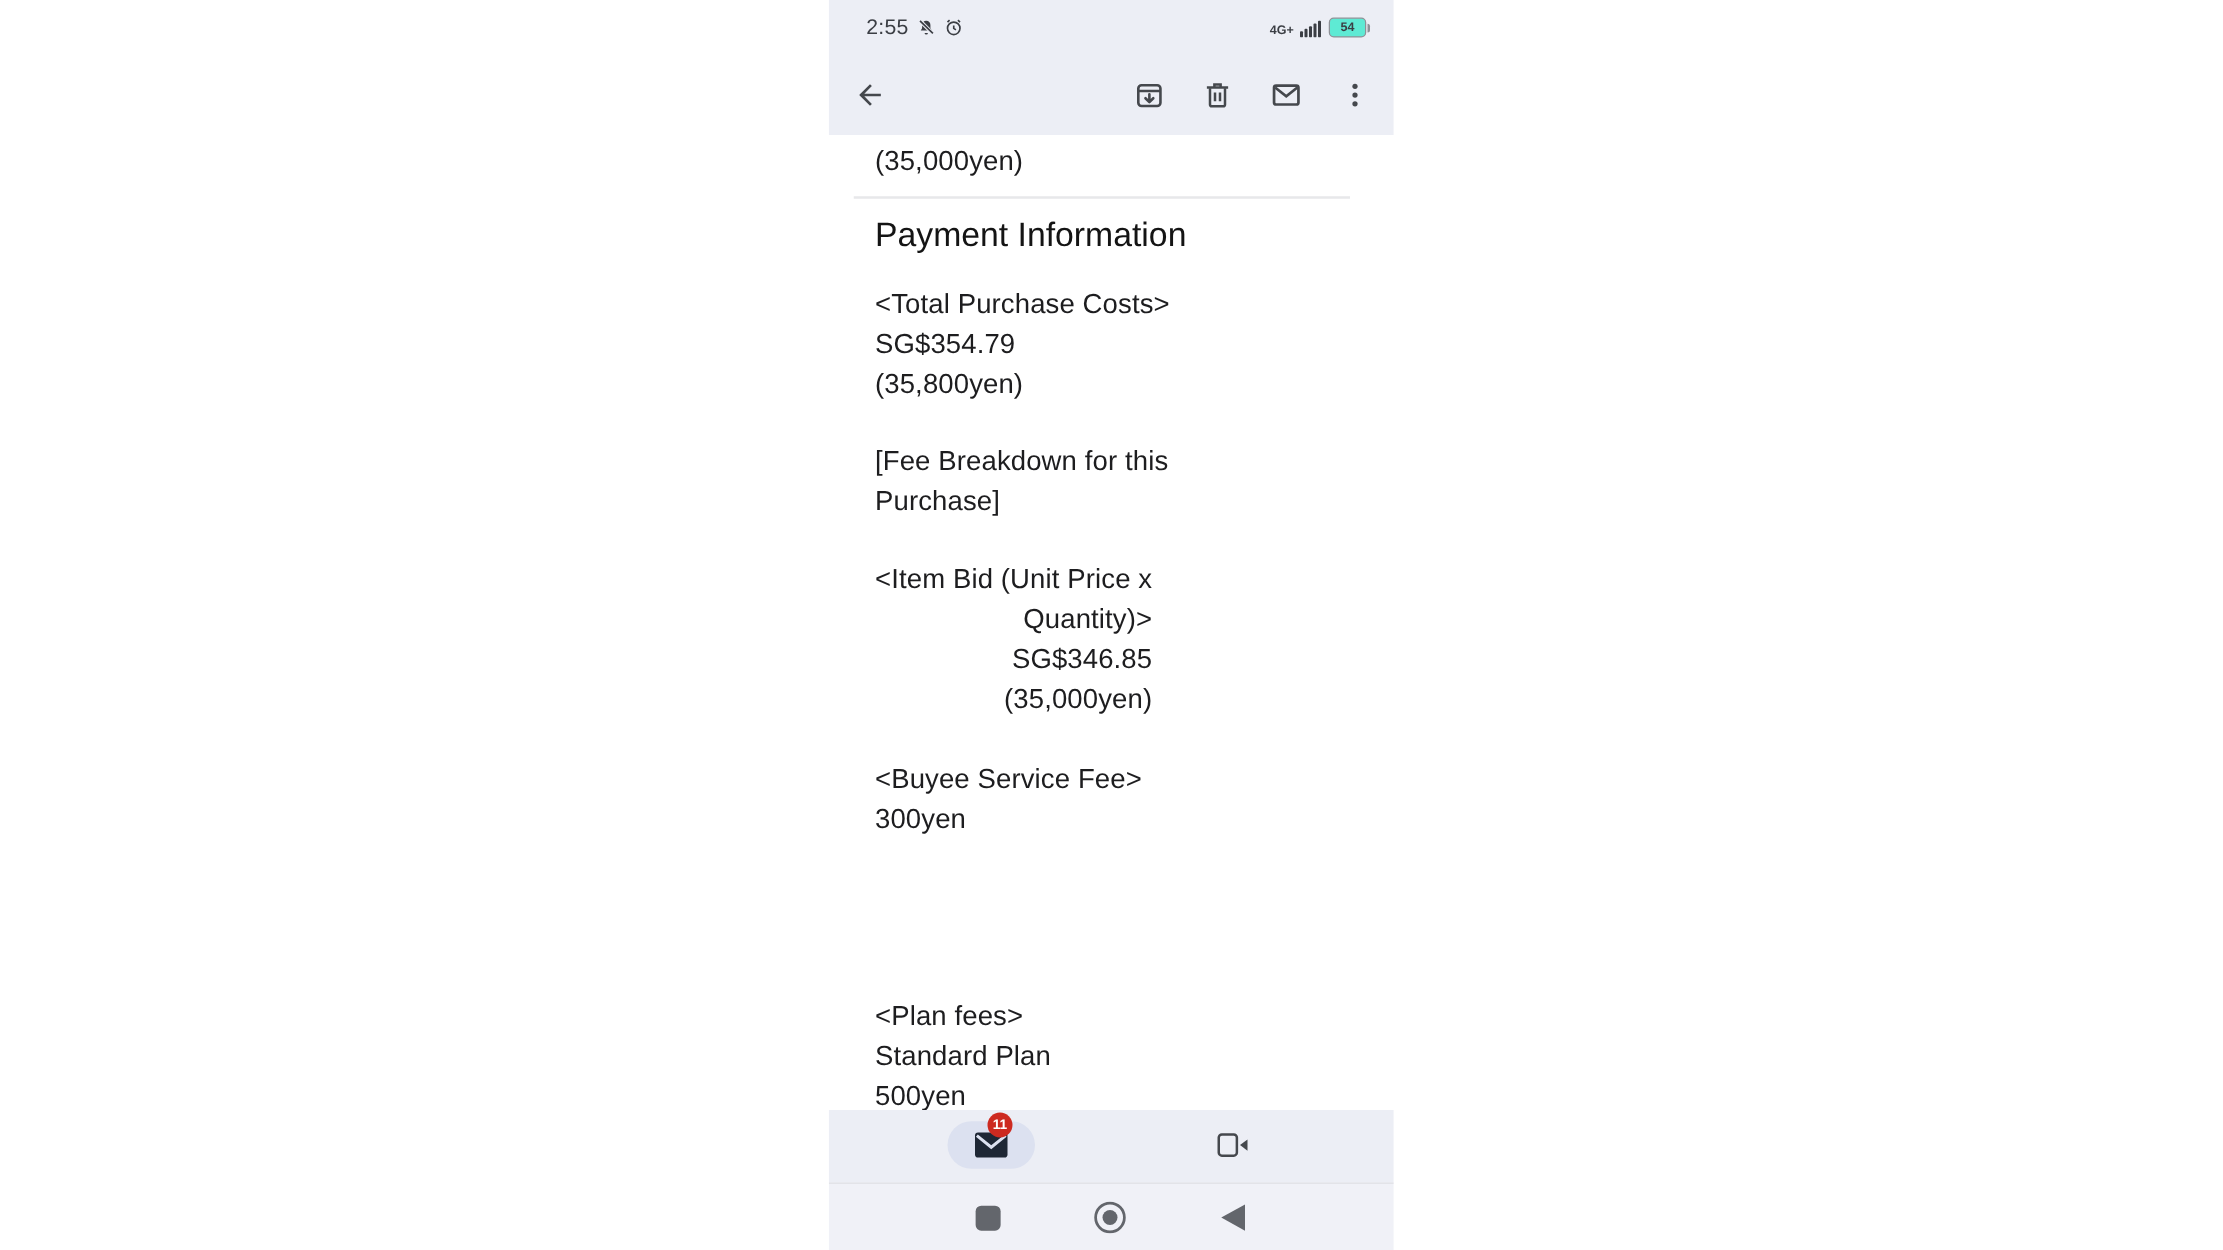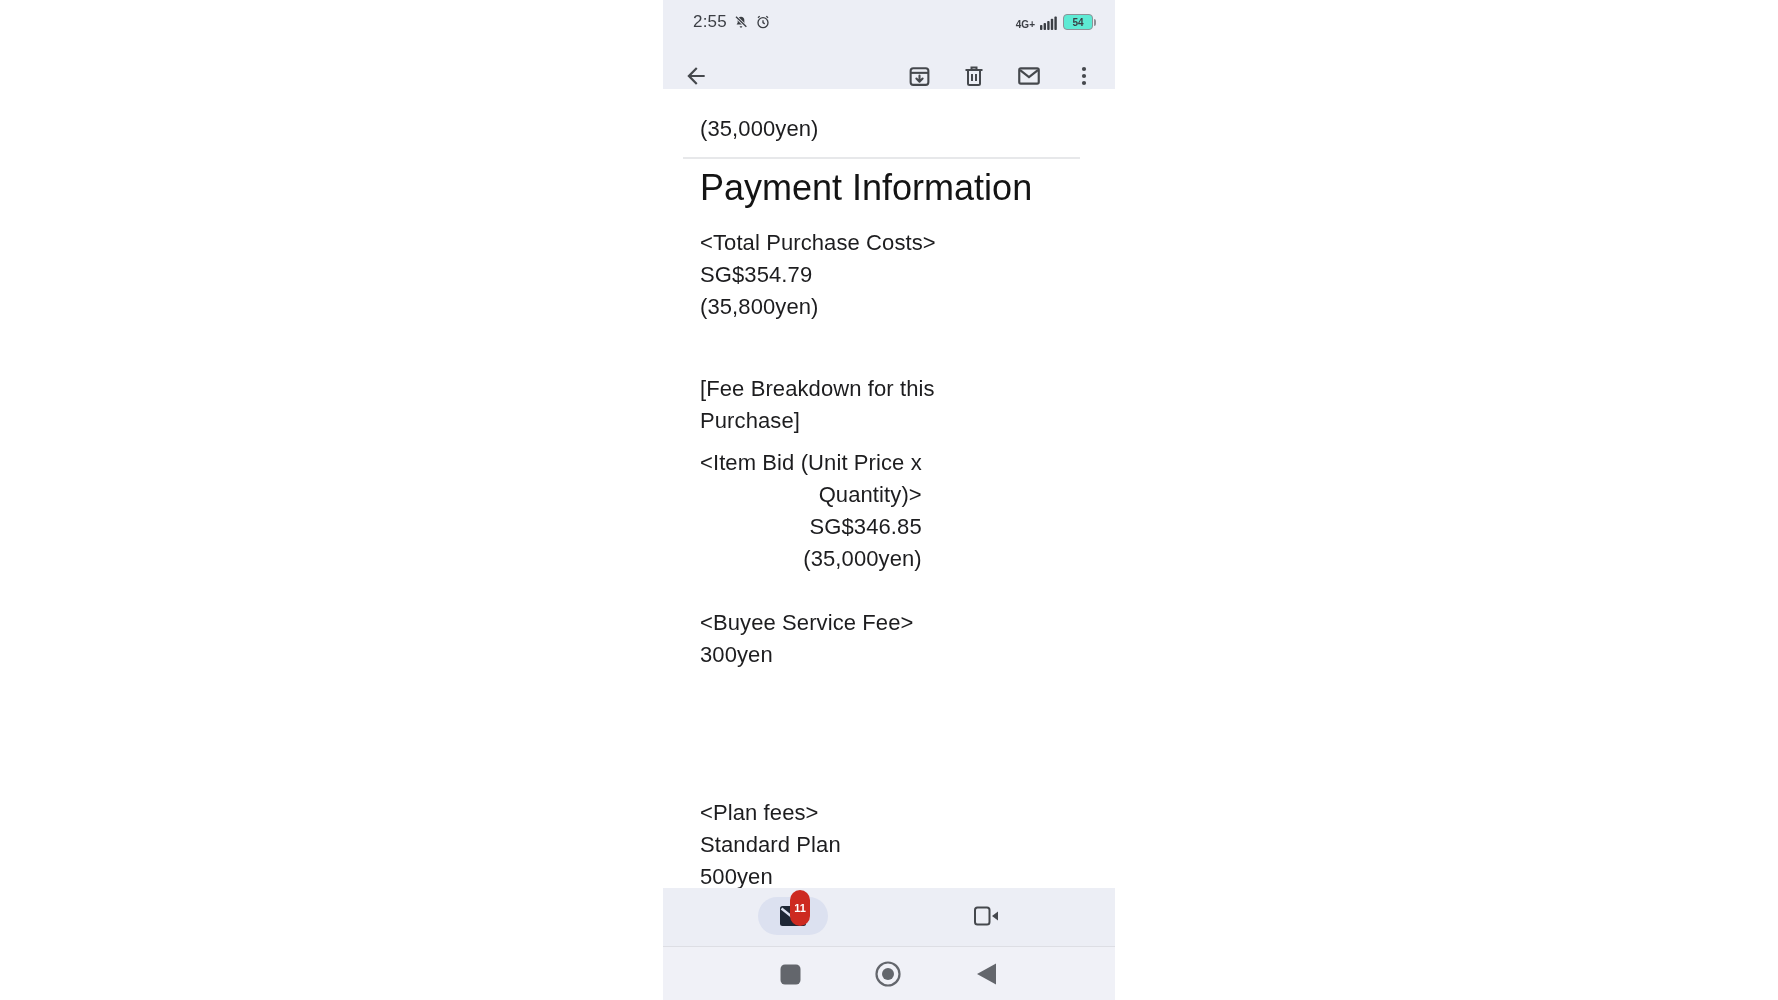--- a/index.html
+++ b/index.html
@@ -2,21 +2,21 @@
 <html><head>
 <meta charset="utf-8">
 <style>
   * { margin:0; padding:0; box-sizing:border-box; }
   html,body { width:1778px; height:1000px; background:#ffffff; overflow:hidden;
               font-family:"Liberation Sans", sans-serif; }
   .phone { position:absolute; left:663px; top:0; width:452px; height:1000px;
            background:#ffffff; overflow:hidden; }
 
   
-  .header { position:absolute; left:0; top:0; width:452px; height:89px; background:#eceef5; }
+  .header { position:absolute; left:0; top:0; width:452px; height:108px; background:#eceef5; }
   .statusbar { position:absolute; left:0; top:0; width:452px; height:44px;
                display:flex; align-items:center; justify-content:space-between;
                padding:0 22px 0 30px; color:#3b3e44; }
   .sb-left { display:flex; align-items:center; gap:6px; }
   .sb-time { font-size:17px; letter-spacing:.2px; }
   .sb-right { display:flex; align-items:flex-end; gap:5px; }
   .sb-net { font-size:10px; font-weight:bold; line-height:10px; text-align:right; }
   .battery { position:relative; width:30px; height:16px; border:1.5px solid #8e9197;
              border-radius:4px; display:flex; align-items:center; justify-content:center;
              font-size:10px; font-weight:bold; color:#3b3e44; background:#5eead4; }
@@ -27,29 +27,29 @@
               align-items:center; justify-content:center; color:#45484d; background:none; border:none; }
   .tb-right { position:absolute; right:11px; top:12px; display:flex; gap:15px; }
   .tb-right .icon-btn { position:static; }
 
   
   .content { position:absolute; left:0; top:108px; width:452px; height:636px;
              background:#fff; color:#1d1d1f; }
   .para { position:absolute; left:37px; font-size:22px; line-height:32px;
           white-space:pre-line; letter-spacing:.1px; }
   .divider { position:absolute; left:20px; width:397px; height:2px; background:#e7e8ea; }
-  .heading { position:absolute; left:37px; font-size:36px; line-height:44px;
+  .heading { position:absolute; left:37px; font-size:27px; line-height:44px;
              font-weight:400; color:#141414; }
 
   
   .bottombar { position:absolute; left:0; top:888px; width:452px; height:58px; background:#eceef5; }
   .tab-pill { position:absolute; left:95px; top:9px; width:70px; height:38px;
               background:#dce1f0; border-radius:19px; display:flex; align-items:center;
               justify-content:center; }
-  .badge { position:absolute; left:127px; top:2px; min-width:20px; height:36px; border-radius:10px;
+  .badge { position:absolute; left:127px; top:2px; min-width:20px; height:20px; border-radius:10px;
            background:#cd2a20; color:#ffffff; font-size:11px; font-weight:bold;
            display:flex; align-items:center; justify-content:center; padding:0 4px; }
   .tab-video { position:absolute; left:299px; top:4px; width:48px; height:48px;
                display:flex; align-items:center; justify-content:center; color:#45484d; }
 
   
   .navbar { position:absolute; left:0; top:946px; width:452px; height:54px;
             background:#f0f1f7; border-top:1px solid #dddee4; }
   .nav-btn { position:absolute; top:0; width:56px; height:54px; display:flex;
              align-items:center; justify-content:center; color:#63666c; background:none; border:none; }
@@ -150,21 +150,21 @@
     </div>
   </div>
 
   <div class="content">
     <div class="para" style="top:5px;">(35,000yen)</div>
     <div class="divider" style="top:49px;"></div>
     <div class="heading" style="top:58px;">Payment Information</div>
     <div class="para" style="top:119px;">&lt;Total Purchase Costs&gt;
 SG$354.79
 (35,800yen)</div>
-    <div class="para" style="top:245px;margin-top:20px;">[Fee Breakdown for this
+    <div class="para" style="top:245px;">[Fee Breakdown for this
 Purchase]</div>
     <div class="para" style="top:339px;text-align:right;">&lt;Item Bid (Unit Price x
 Quantity)&gt;
 SG$346.85
 (35,000yen)</div>
     <div class="para" style="top:499px;">&lt;Buyee Service Fee&gt;
 300yen</div>
     <div class="para" style="top:689px;">&lt;Plan fees&gt;
 Standard Plan
 500yen</div>

